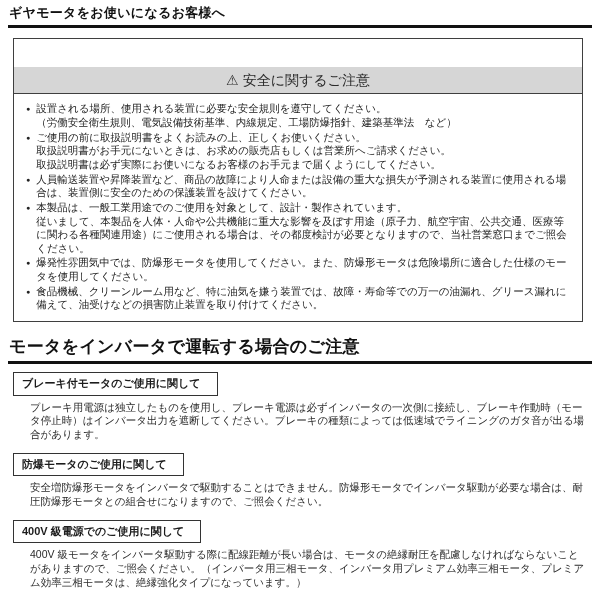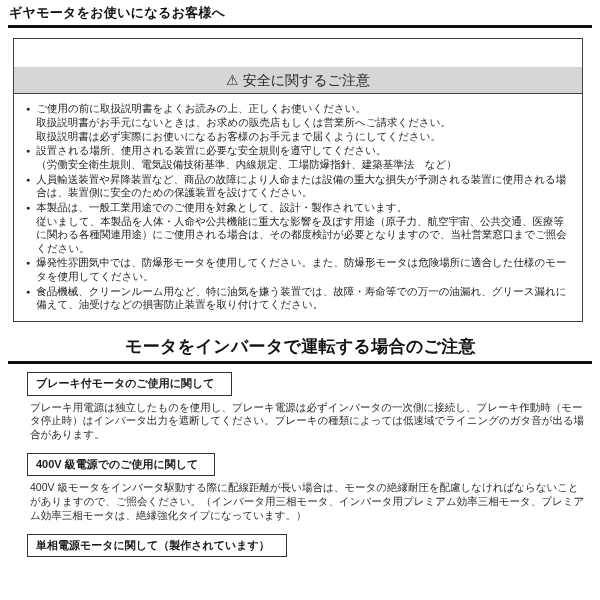--- a/index.html
+++ b/index.html
@@ -69,32 +69,31 @@
 
   .section-title{
     font-size:17px;
     font-weight:bold;
     color:#111111;
     margin:13px 0 0 0;
     padding:2px 0 4px 1px;
     border-bottom:3px solid #111111;
     letter-spacing:0.3px;
     line-height:1.2;
-    text-align:center;
   }
 
   .sub-section{margin:0;}
   .sub-heading{
     display:inline-block;
     border:1.5px solid #333333;
     font-size:11px;
     font-weight:bold;
     color:#1c1c1c;
     padding:4px 16px 4px 8px;
-    margin:8px 0 5px 19px;
+    margin:8px 0 5px 5px;
     line-height:1.2;
     background:#ffffff;
   }
   .sub-body{
     font-size:10.5px;
     line-height:1.32;
     margin:0 6px 3px 22px;
     color:#2a2a2a;
   }
 </style>
@@ -105,28 +104,28 @@
 
   <h1 class="doc-title">ギヤモータをお使いになるお客様へ</h1>
 
   <div class="safety-box">
     <div class="safety-header">
       <span class="warn">⚠</span><span>安全に関するご注意</span>
     </div>
     <ul class="safety-list">
       <li>
         <span class="bullet">●</span>
+        <span class="li-text">設置される場所、使用される装置に必要な安全規則を遵守してください。
+（労働安全衛生規則、電気設備技術基準、内線規定、工場防爆指針、建築基準法　など）</span>
+      </li>
+      <li>
+        <span class="bullet">●</span>
         <span class="li-text">ご使用の前に取扱説明書をよくお読みの上、正しくお使いください。
 取扱説明書がお手元にないときは、お求めの販売店もしくは営業所へご請求ください。
 取扱説明書は必ず実際にお使いになるお客様のお手元まで届くようにしてください。</span>
-      </li>
-      <li>
-        <span class="bullet">●</span>
-        <span class="li-text">設置される場所、使用される装置に必要な安全規則を遵守してください。
-（労働安全衛生規則、電気設備技術基準、内線規定、工場防爆指針、建築基準法　など）</span>
       </li>
       <li>
         <span class="bullet">●</span>
         <span class="li-text">人員輸送装置や昇降装置など、商品の故障により人命または設備の重大な損失が予測される装置に使用される場合は、装置側に安全のための保護装置を設けてください。</span>
       </li>
       <li>
         <span class="bullet">●</span>
         <span class="li-text">本製品は、一般工業用途でのご使用を対象として、設計・製作されています。
 従いまして、本製品を人体・人命や公共機能に重大な影響を及ぼす用途（原子力、航空宇宙、公共交通、医療等に関わる各種関連用途）にご使用される場合は、その都度検討が必要となりますので、当社営業窓口までご照会ください。</span>
       </li>
@@ -141,20 +140,24 @@
     </ul>
   </div>
 
   <h2 class="section-title">モータをインバータで運転する場合のご注意</h2>
 
   <div class="sub-section">
     <div class="sub-heading">ブレーキ付モータのご使用に関して</div>
     <p class="sub-body">ブレーキ用電源は独立したものを使用し、ブレーキ電源は必ずインバータの一次側に接続し、ブレーキ作動時（モータ停止時）はインバータ出力を遮断してください。ブレーキの種類によっては低速域でライニングのガタ音が出る場合があります。</p>
   </div>
 
+  <div class="sub-section">
+    <div class="sub-heading">防爆モータのご使用に関して</div>
+    <p class="sub-body">安全増防爆形モータをインバータで駆動することはできません。防爆形モータでインバータ駆動が必要な場合は、耐圧防爆形モータとの組合せになりますので、ご照会ください。</p>
+  </div>
 
   <div class="sub-section">
     <div class="sub-heading">400V 級電源でのご使用に関して</div>
     <p class="sub-body">400V 級モータをインバータ駆動する際に配線距離が長い場合は、モータの絶縁耐圧を配慮しなければならないことがありますので、ご照会ください。（インバータ用三相モータ、インバータ用プレミアム効率三相モータ、プレミアム効率三相モータは、絶縁強化タイプになっています。）</p>
   </div>
 
   <div class="sub-section">
     <div class="sub-heading">単相電源モータに関して（製作されています）</div>
     
   </div>

